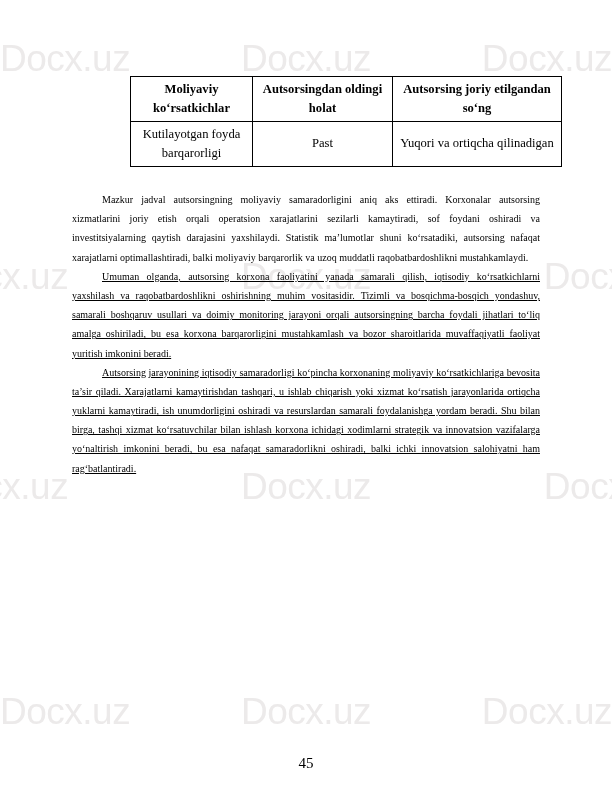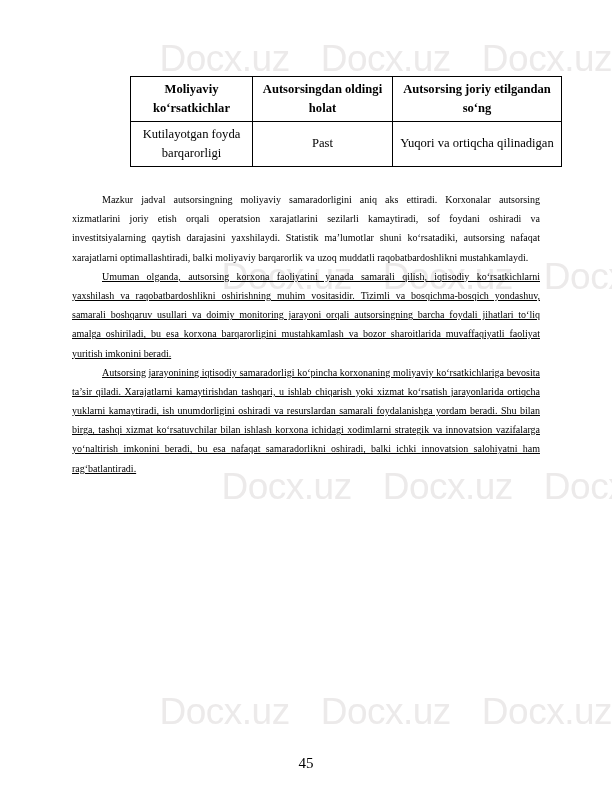--- a/index.html
+++ b/index.html
@@ -21,21 +21,21 @@
     position: absolute;
     inset: 0;
     pointer-events: none;
     z-index: 0;
   }
   .wm-row {
     position: absolute;
     left: 0;
     width: 100%;
     display: flex;
-    justify-content: flex-end;
+    justify-content: space-between;
     align-items: center;
     gap: 31px;
   }
   .wm {
     font-family: "Liberation Sans", "DejaVu Sans", sans-serif;
     font-size: 37px;
     font-weight: 400;
     color: #eceaea;
     letter-spacing: -0.5px;
     white-space: nowrap;

